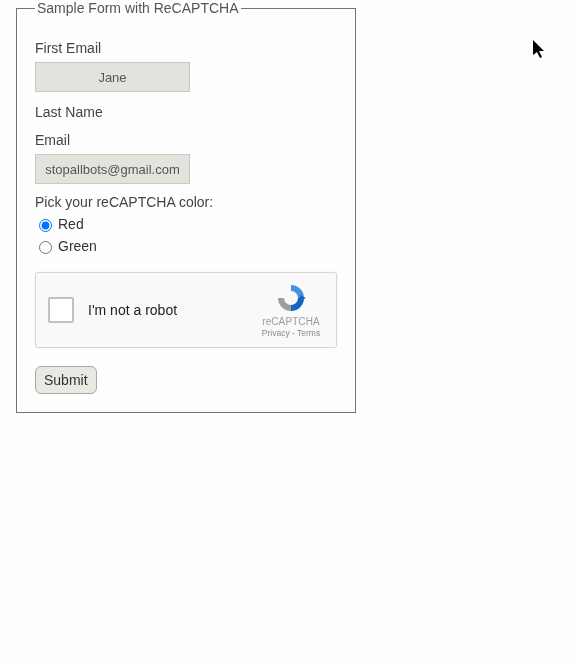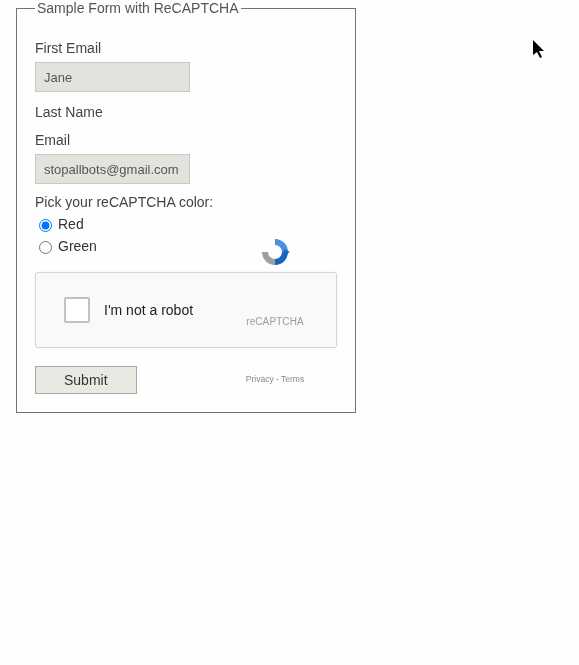--- a/index.html
+++ b/index.html
@@ -39,20 +39,21 @@
     }
     .text-input {
       width: 155px;
       height: 30px;
       padding: 6px 8px;
       font-size: 13px;
       color: #555;
       background: #e3e3de;
       border: 1px solid #c9c9c4;
       outline: none;
+      text-align: center;
     }
     .radio-group {
       margin-top: 10px;
     }
     .radio-question {
       font-size: 14px;
       color: #444;
       margin-bottom: 6px;
     }
     .radio-row {
@@ -70,21 +71,21 @@
     .recaptcha-box {
       margin-top: 18px;
       width: 302px;
       height: 76px;
       background: #f9f9f9;
       border: 1px solid #d6d6d6;
       border-radius: 3px;
       box-shadow: 0 0 2px rgba(0,0,0,0.08);
       display: flex;
       align-items: center;
-      padding: 0 28px;
+      padding: 0 12px;
       position: relative;
     }
     .recaptcha-checkbox {
       width: 26px;
       height: 26px;
       border: 2px solid #c1c1c1;
       border-radius: 2px;
       background: #fff;
       flex-shrink: 0;
     }
@@ -94,21 +95,20 @@
       color: #222;
       flex: 1;
     }
     .recaptcha-brand {
       display: flex;
       flex-direction: column;
       align-items: center;
       width: 66px;
       font-size: 10px;
       color: #555;
-      gap: 46px;
     }
     .recaptcha-brand .logo {
       width: 32px;
       height: 32px;
       margin-bottom: 2px;
     }
     .recaptcha-brand .name {
       font-size: 10px;
       color: #9c9c9c;
       letter-spacing: 0.1px;
@@ -117,26 +117,26 @@
       font-size: 8.5px;
       color: #888;
       margin-top: 1px;
     }
     .recaptcha-brand .links a {
       color: #888;
       text-decoration: none;
     }
     .submit-btn {
       margin-top: 18px;
-      padding: 5px 28px;
+      padding: 5px 8px;
       font-size: 14px;
       color: #333;
       background: #e9e9e4;
       border: 1px solid #a9a9a4;
-      border-radius: 0;
+      border-radius: 6px;
       cursor: pointer;
     }
     .cursor {
       position: absolute;
       top: 40px;
       left: 533px;
       pointer-events: none;
     }
   </style>
 </head>

